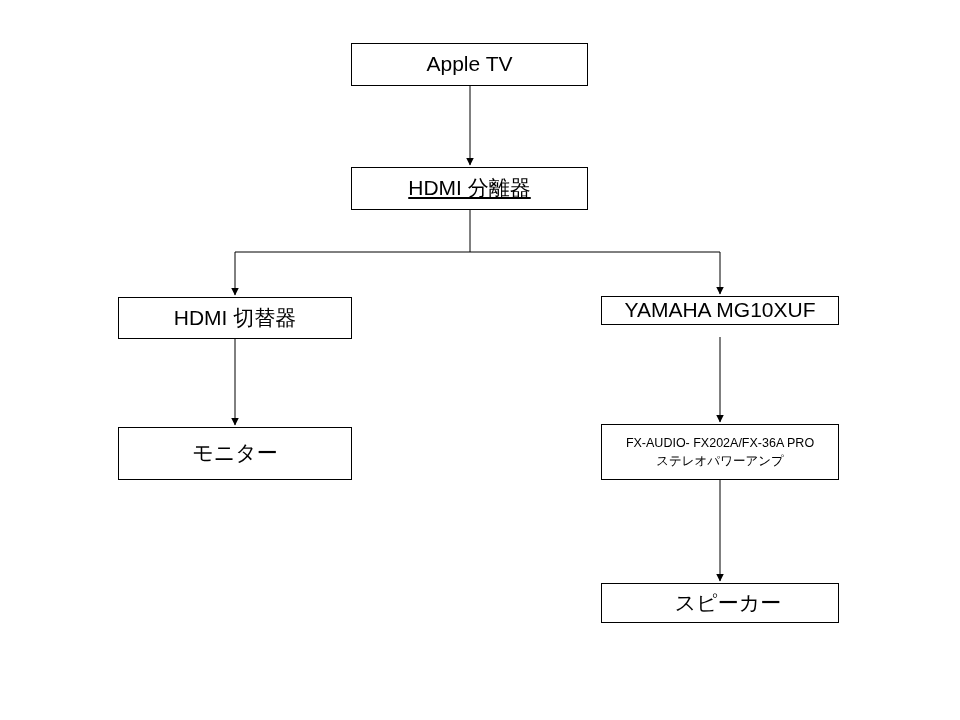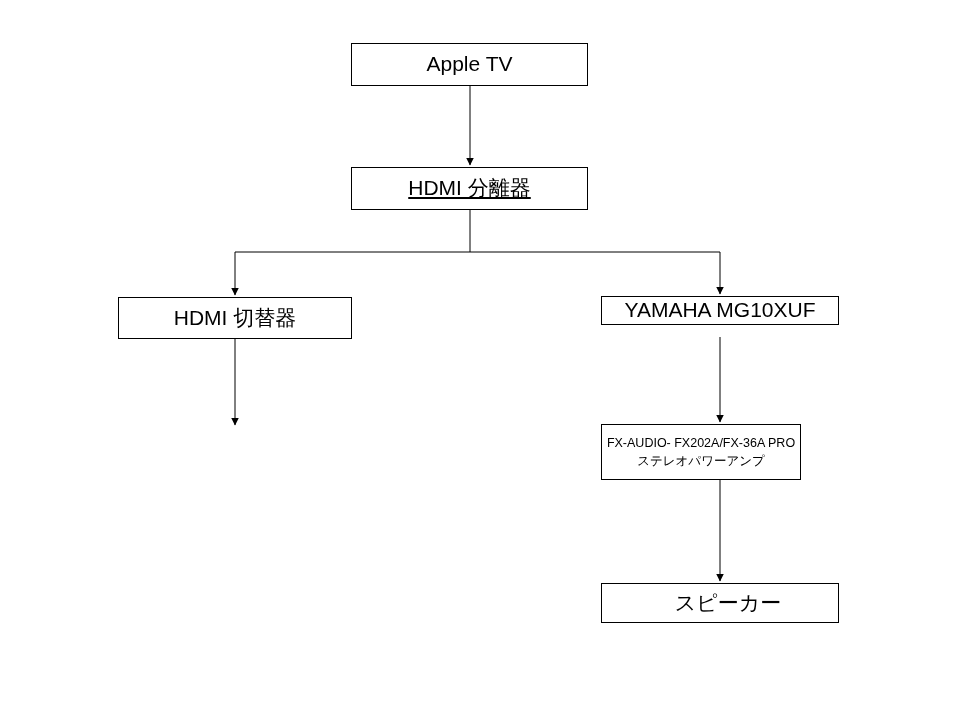--- a/index.html
+++ b/index.html
@@ -39,21 +39,21 @@
   }
   .node.small-text {
     font-size: 12.5px;
     line-height: 1.45;
   }
   .node-apple-tv      { left: 351px; top: 43px;  width: 237px; height: 43px; }
   .node-hdmi-splitter { left: 351px; top: 167px; width: 237px; height: 43px; text-decoration: underline; }
   .node-hdmi-switcher { left: 118px; top: 297px; width: 234px; height: 42px; }
   .node-yamaha        { left: 601px; top: 296px; width: 238px; height: 29px; }
   .node-monitor       { left: 118px; top: 427px; width: 234px; height: 53px; }
-  .node-amp           { left: 601px; top: 424px; width: 200px; height: 56px; }
+  .node-amp           { left: 601px; top: 424px; width: 238px; height: 56px; }
   .node-speaker       { left: 601px; top: 583px; width: 238px; height: 40px; padding-left: 16px; }
 </style>
 </head>
 <body>
 
 <div class="canvas">
 
   <svg class="connector-layer" width="960" height="720" viewBox="0 0 960 720" xmlns="http://www.w3.org/2000/svg">
     <defs>
       <marker id="arrow" markerWidth="9" markerHeight="9" refX="7.5" refY="4" orient="auto" markerUnits="userSpaceOnUse">
@@ -86,20 +86,23 @@
   </div>
 
   <div class="node node-hdmi-switcher">
     <span>HDMI 切替器</span>
   </div>
 
   <div class="node node-yamaha">
     <span>YAMAHA MG10XUF</span>
   </div>
 
+  <div class="node node-monitor">
+    <span>モニター</span>
+  </div>
 
   <div class="node small-text node-amp">
     <span>FX-AUDIO- FX202A/FX-36A PRO</span>
     <span>ステレオパワーアンプ</span>
   </div>
 
   <div class="node node-speaker">
     <span>スピーカー</span>
   </div>
 

